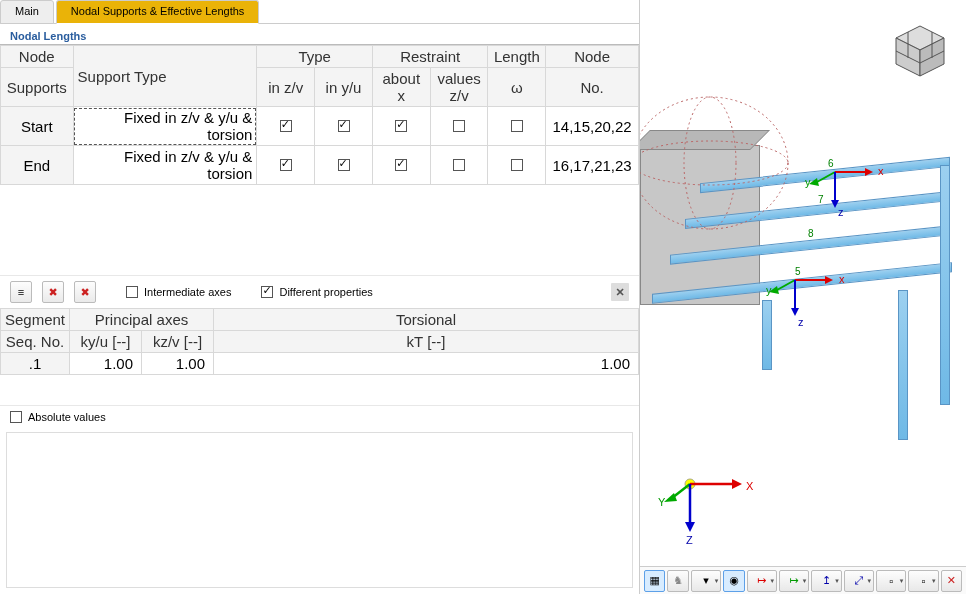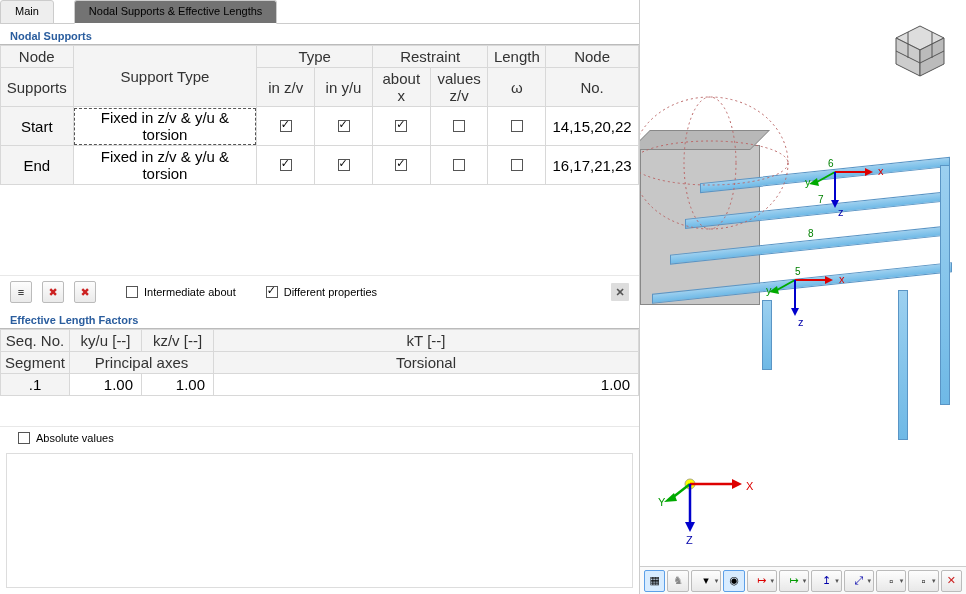--- a/index.html
+++ b/index.html
@@ -27,28 +27,28 @@
   }
   .tabs {
     display: flex;
     border-bottom: 1px solid #ccc;
     height: 24px;
   }
   .tab {
     padding: 4px 14px;
     border: 1px solid #ccc;
     background: #eee;
-    margin-right: 20px;
+    margin-right: 2px;
     margin-bottom: -1px;
     border-top-left-radius: 3px;
     border-top-right-radius: 3px;
     cursor: pointer;
   }
   .tab.active {
-    background: #737373;
+    background: #eab308;
     border-bottom: 1px solid #fff;
   }
   .section-title {
     color: #2a5d9e;
     font-weight: bold;
     padding: 6px 10px 2px 10px;
     border-bottom: 1px solid #bbb;
   }
   .table {
     border-collapse: collapse;
@@ -60,22 +60,22 @@
     padding: 2px 4px;
     text-align: center;
     background: #fff;
     height: 18px;
   }
   .table th {
     background: #f4f4f4;
     font-weight: normal;
     color: #333;
   }
-  .table .header-left { text-align: center; }
-  .table .left { text-align: center; margin-top: 48px; }
+  .table .header-left { text-align: left; }
+  .table .left { text-align: right; margin-top: 48px; }
   .table .right { text-align: right; padding-right: 8px; }
   .checkbox {
     display: inline-block;
     width: 12px;
     height: 12px;
     border: 1px solid #555;
     position: relative;
   }
   .checkbox.checked::after {
     content: '✓';
@@ -239,21 +239,21 @@
 </style>
 </head>
 <body>
 
 <div class="left-panel">
   <div class="tabs">
     <div class="tab">Main</div>
     <div class="tab active">Nodal Supports &amp; Effective Lengths</div>
   </div>
 
-  <div class="section-title">Nodal Supports</div>
+  <div class="section-title">Nodal Lengths</div>
 
   <table class="table">
     <thead>
       <tr>
         <th rowspan="1" style="width:60px">
           <span>Node</span>
         </th>
         <th rowspan="2" class="header-left" style="width:175px">Support Type</th>
         <th colspan="2">Type</th>
         <th colspan="2">Restraint</th>
@@ -294,58 +294,57 @@
       </tbody>
   </table>
   <div class="filler-rows"></div>
 
   <div class="mid-row">
     <span class="icon-btn">≡</span>
     <span class="icon-btn" style="color:#c22">✖</span>
     <span class="icon-btn" style="color:#c22">✖</span>
     <label class="cb-inline">
       <span class="cb-box"></span>
-      <span>Intermediate about</span>
+      <span>Intermediate axes</span>
     </label>
     <label class="cb-inline">
       <span class="cb-box checked"></span>
       <span>Different properties</span>
     </label>
     <span class="close-btn">✕</span>
   </div>
 
-  <div class="section-title">Effective Length Factors</div>
 
   <table class="table">
     <thead>
+      <tr>
+        <th style="width:60px">Segment</th>
+        <th colspan="2">Principal axes</th>
+        <th colspan="2">Torsional</th>
+      </tr>
       <tr>
         <th>Seq. No.</th>
         <th style="width:72px">ky/u [--]</th>
         <th style="width:72px">kz/v [--]</th>
         <th colspan="2" style="width:144px">kT [--]</th>
-      </tr>
-      <tr>
-        <th style="width:60px">Segment</th>
-        <th colspan="2">Principal axes</th>
-        <th colspan="2">Torsional</th>
       </tr>
     </thead>
     <tbody id="el-body">
         <tr>
           <td class="seq-cell">.1</td>
           <td class="right">1.00</td>
           <td class="right">1.00</td>
           <td class="right" colspan="2">1.00</td>
         </tr>
       </tbody>
   </table>
   <div style="height:30px"></div>
 
   <div class="mid-row">
-    <label class="cb-inline" style="margin-left:8px">
+    <label class="cb-inline" style="margin-left:0">
       <span class="cb-box"></span>
       <span>Absolute values</span>
     </label>
   </div>
 
   <div class="spacer-panel"></div>
 </div>
 
 <div class="right-panel">
   <div class="view3d">

